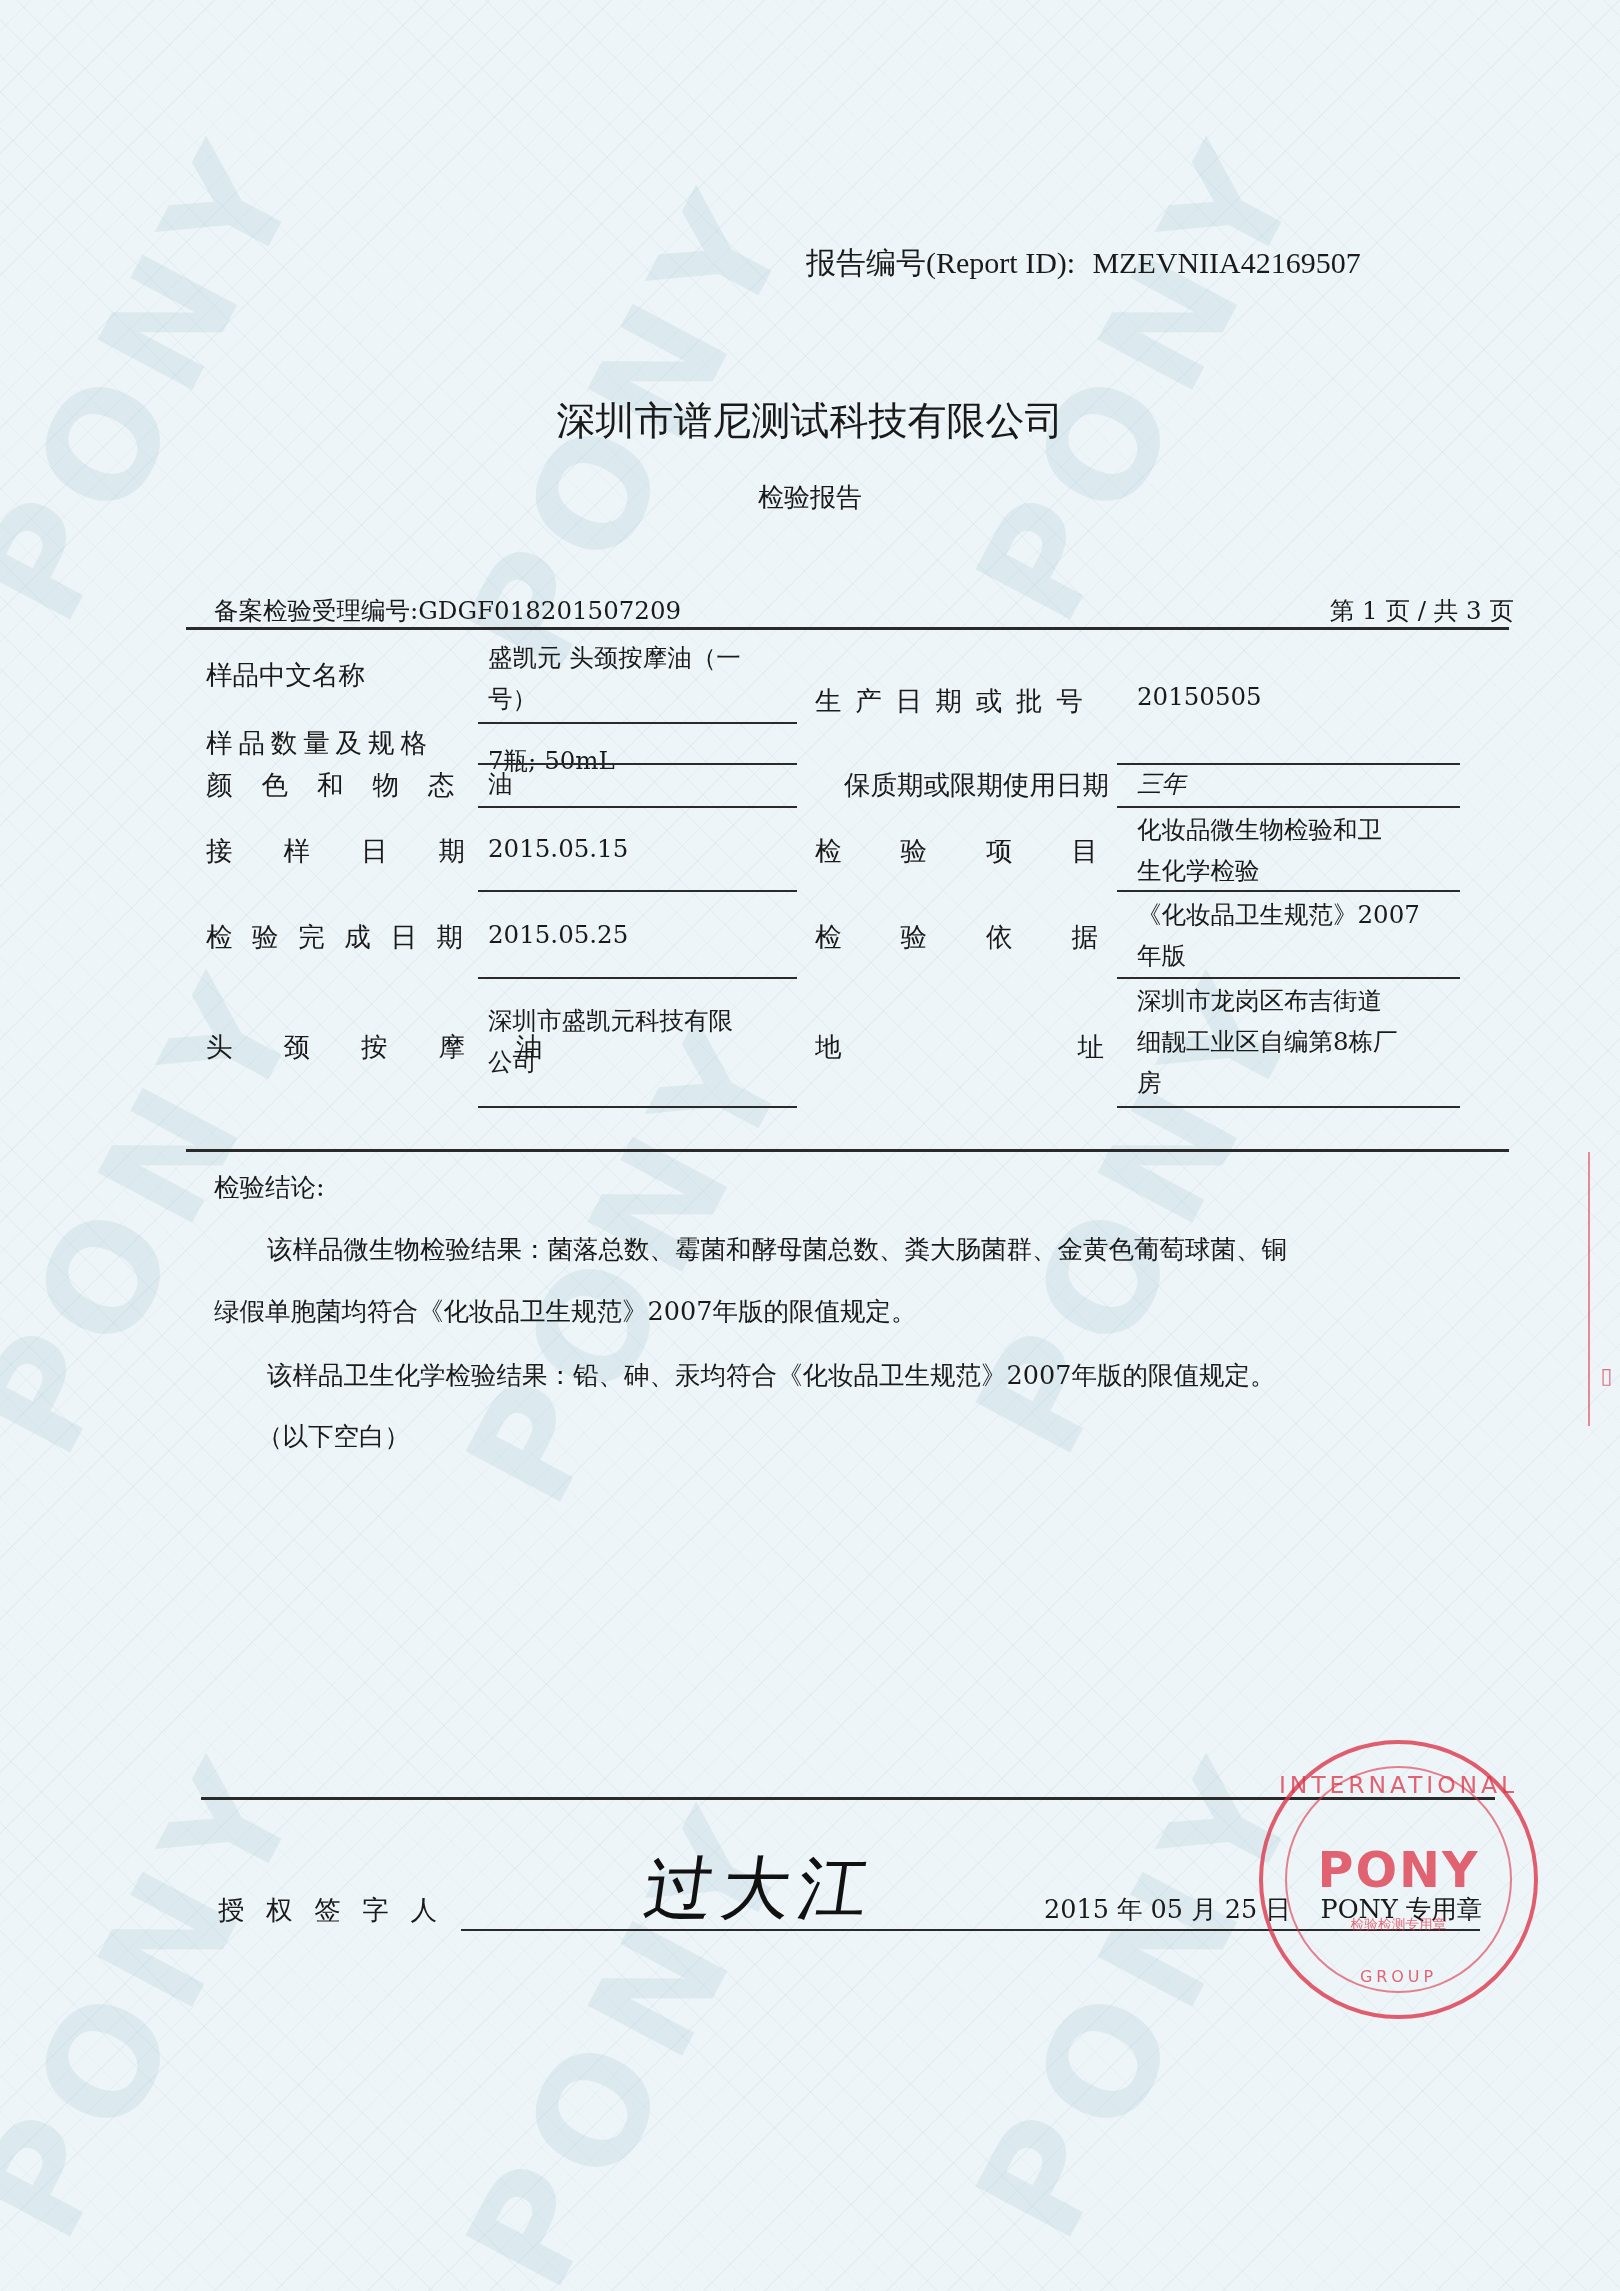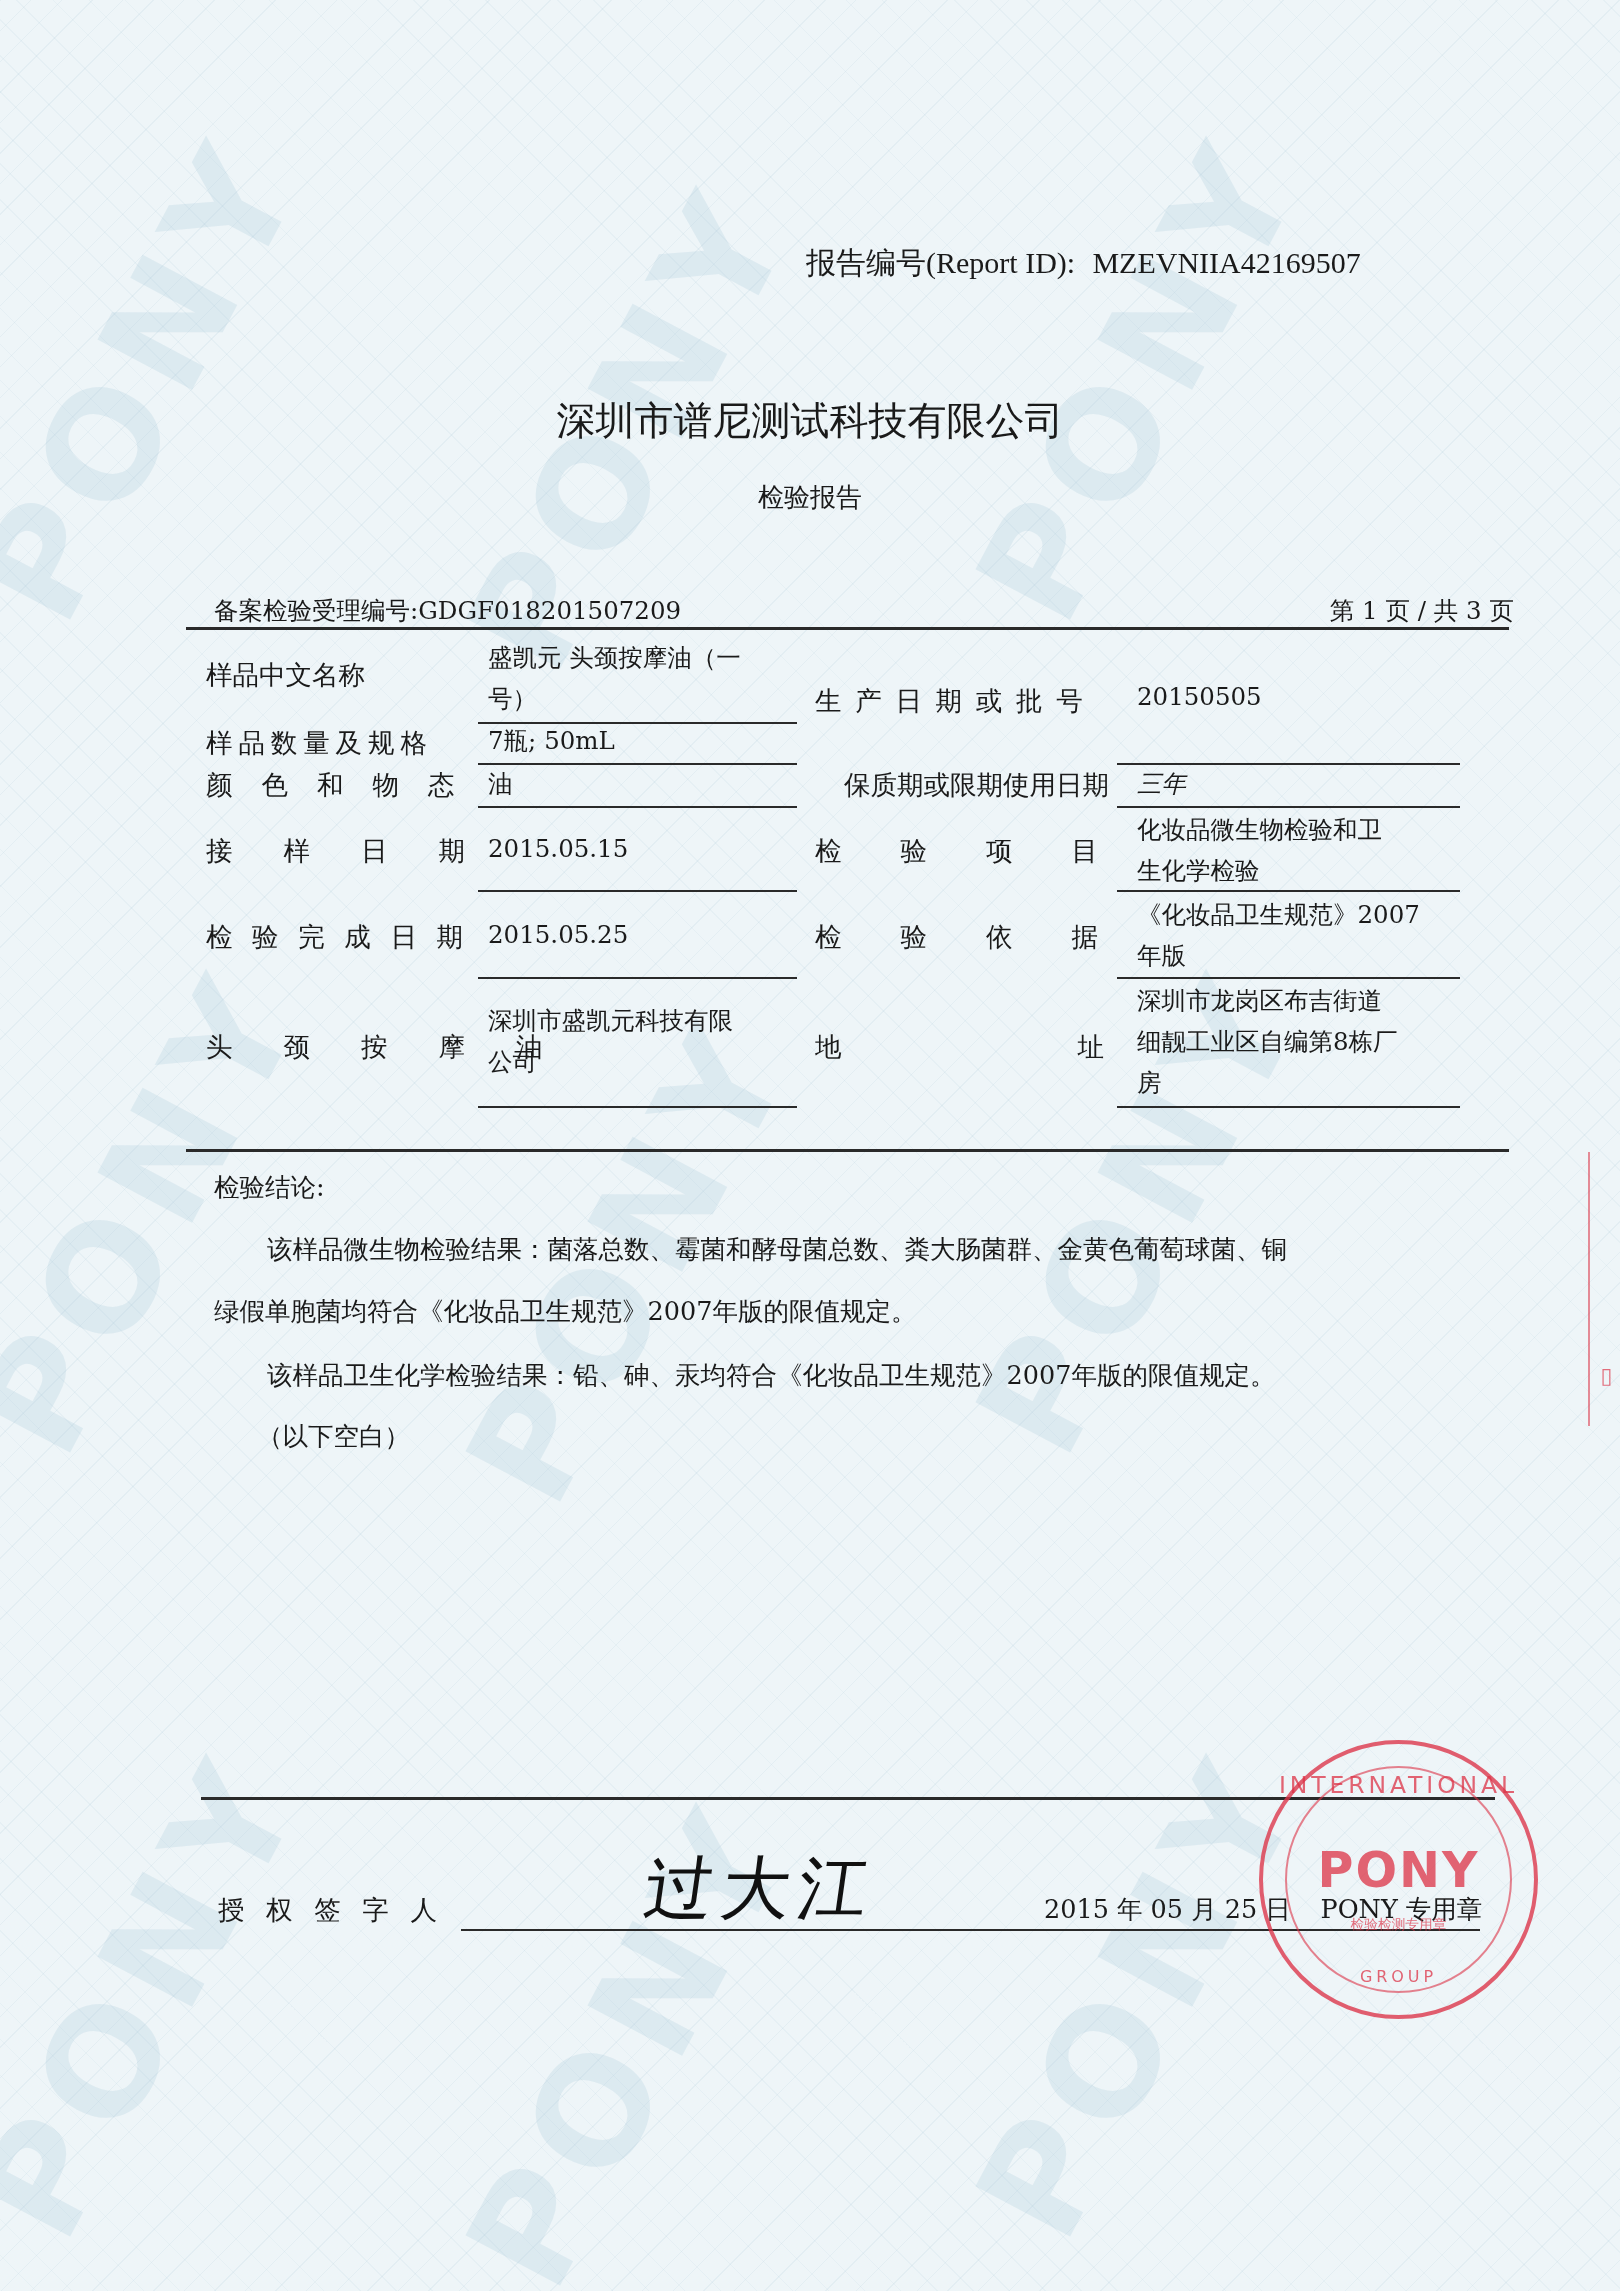--- a/index.html
+++ b/index.html
@@ -105,21 +105,21 @@
   </div>
 <div class="val" style="left:488px; top:637px;">
   <div>盛凯元  头颈按摩油（一</div>
   <div>号）</div>
 </div>
 <div class="lbl" style="left:815px; top:683px; letter-spacing:13.7px;">生产日期或批号</div>
 <div class="val" style="left:1137px; top:676px;">20150505</div>
 <div class="hline" style="left:478px; top:722px; width:319px; height:2px;"></div>
 
 <div class="lbl" style="left:206px; top:725px; letter-spacing:5.9px;">样品数量及规格</div>
-<div class="val" style="left:488px; top:720px;">7瓶; 50mL</div>
+<div class="val" style="left:488px; top:740px;">7瓶; 50mL</div>
 <div class="hline" style="left:478px; top:763px; width:319px; height:2px;"></div>
 <div class="hline" style="left:1117px; top:763px; width:343px; height:2px;"></div>
 
 <div class="lbl" style="left:206px; top:767px; letter-spacing:29px;">颜色和物态</div>
 <div class="val" style="left:488px; top:763px;">油</div>
 <div class="lbl" style="left:844px; top:767px;">保质期或限期使用日期</div>
 <div class="val" style="left:1137px; top:763px;font-style:italic;">三年</div>
 <div class="hline" style="left:478px; top:806px; width:319px; height:2px;"></div>
 <div class="hline" style="left:1117px; top:806px; width:343px; height:2px;"></div>
 

